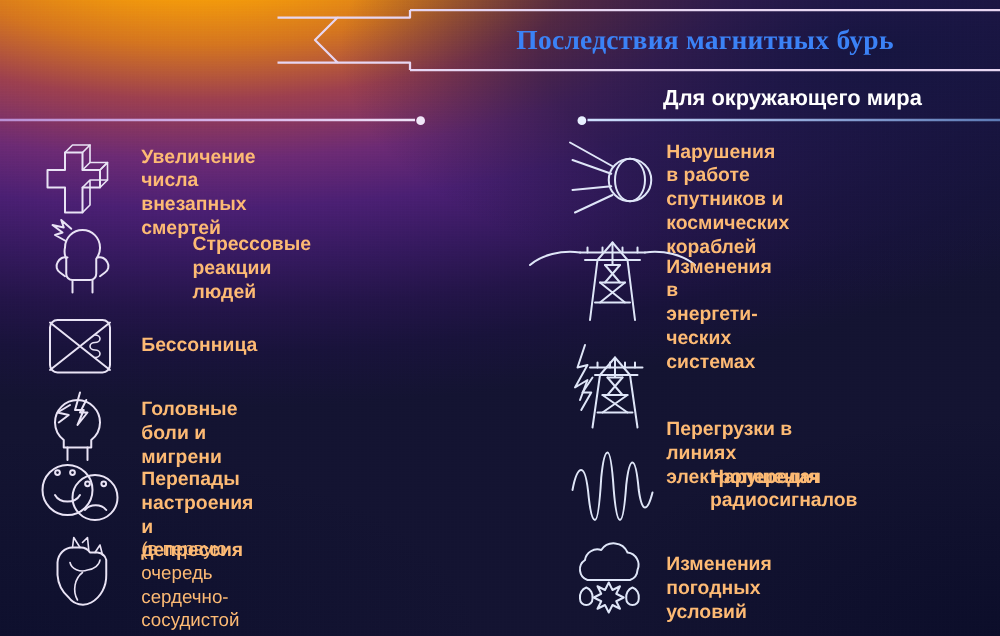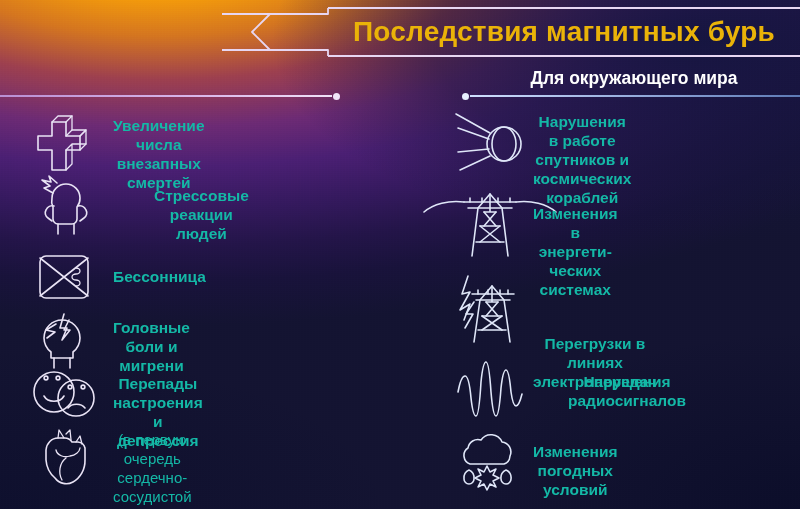--- a/index.html
+++ b/index.html
@@ -29,43 +29,44 @@
       repeating-linear-gradient(0deg, rgba(255,255,255,.14) 0 1px, rgba(0,0,0,0) 1px 2px),
       repeating-linear-gradient(90deg, rgba(255,255,255,.10) 0 1px, rgba(0,0,0,0) 1px 3px);
   }
 
   
   .ribbon{position:absolute;left:222px;top:8px;width:578px;height:48px;}
   .ribbon svg{position:absolute;left:0;top:0;}
   .ribbon-title{
     position:absolute;left:106px;top:0;width:472px;height:48px;
     display:flex;align-items:center;justify-content:center;
-    color:#eab308;font-size:28px;font-weight:bold;letter-spacing:.2px;
+    color:#3b82f6;font-size:22px;font-weight:bold;letter-spacing:.2px;
     white-space:nowrap;
+    font-family:Liberation Serif, serif;
   }
 
   
   .col-head{position:absolute;font-size:17.5px;font-weight:bold;color:#ffffff;white-space:nowrap;}
   .col-head.left{left:0;top:68px;width:332px;text-align:center;}
   .col-head.right{left:468px;top:68px;width:332px;text-align:center;}
 
   .rule{position:absolute;top:95px;height:2px;}
   .rule .line{position:absolute;top:0;height:2px;}
   .rule .dot{position:absolute;top:-2.5px;width:7px;height:7px;border-radius:50%;}
   .rule.left{left:0;width:340px;}
   .rule.left .line{left:0;right:8px;background:linear-gradient(90deg,#b98fd4 0%,#d9b7ea 60%,#efe2f7 100%);}
   .rule.left .dot{right:0;background:#f1e6f8;}
   .rule.right{left:462px;width:338px;}
   .rule.right .line{left:8px;right:0;background:linear-gradient(90deg,#cfe0ff 0%,#8fa6d8 55%,#5d7ab5 100%);}
   .rule.right .dot{left:0;background:#e8f0ff;}
 
   
   .row{position:absolute;display:flex;align-items:flex-start;}
   .row .icon{position:absolute;display:block;}
-  .row .txt{position:absolute;color:#14b8a6;font-weight:bold;font-size:15.5px;line-height:19px;text-align:center;}
+  .row .txt{position:absolute;color:#fdba74;font-weight:bold;font-size:15.5px;line-height:19px;}
   .row .txt .sub{font-weight:normal;font-size:15px;line-height:19px;display:block;}
   .row.left .icon{left:32px;}
   .row.left .txt{left:113px;}
   .row.right .icon{left:456px;}
   .row.right .txt{left:533px;}
 
   svg{overflow:visible;}
   .st{fill:none;stroke:#e9e3f5;stroke-width:1.6;stroke-linecap:round;stroke-linejoin:round;}
   .st-b{fill:none;stroke:#dfe6f8;stroke-width:1.6;stroke-linecap:round;stroke-linejoin:round;}
   .st-thin{stroke-width:1.3;}

